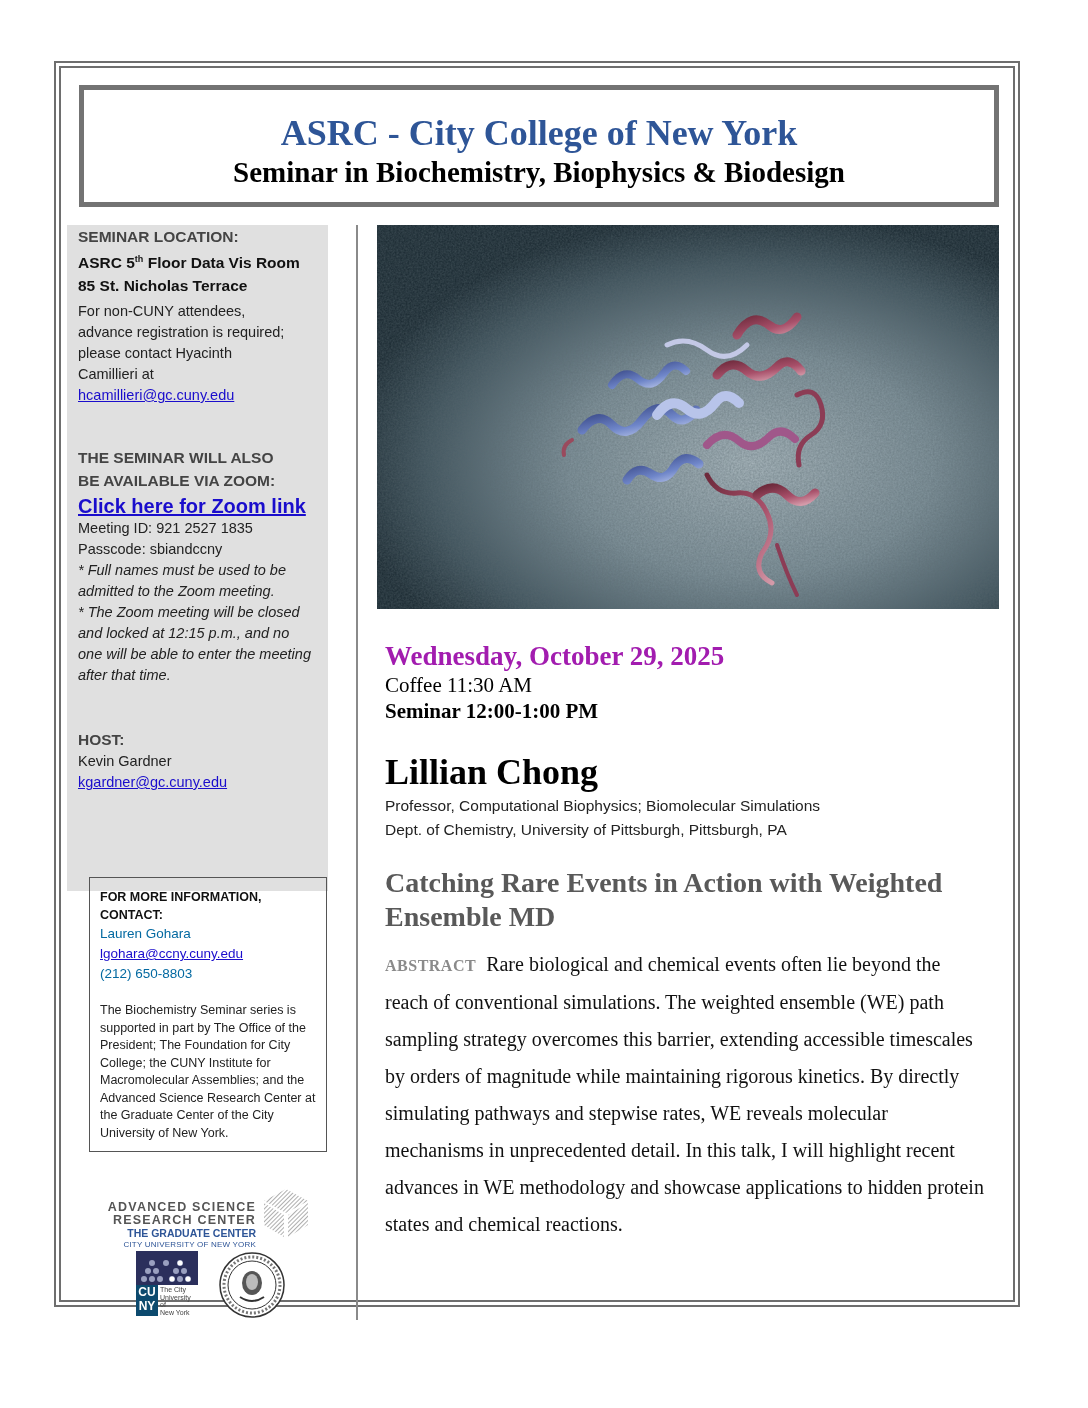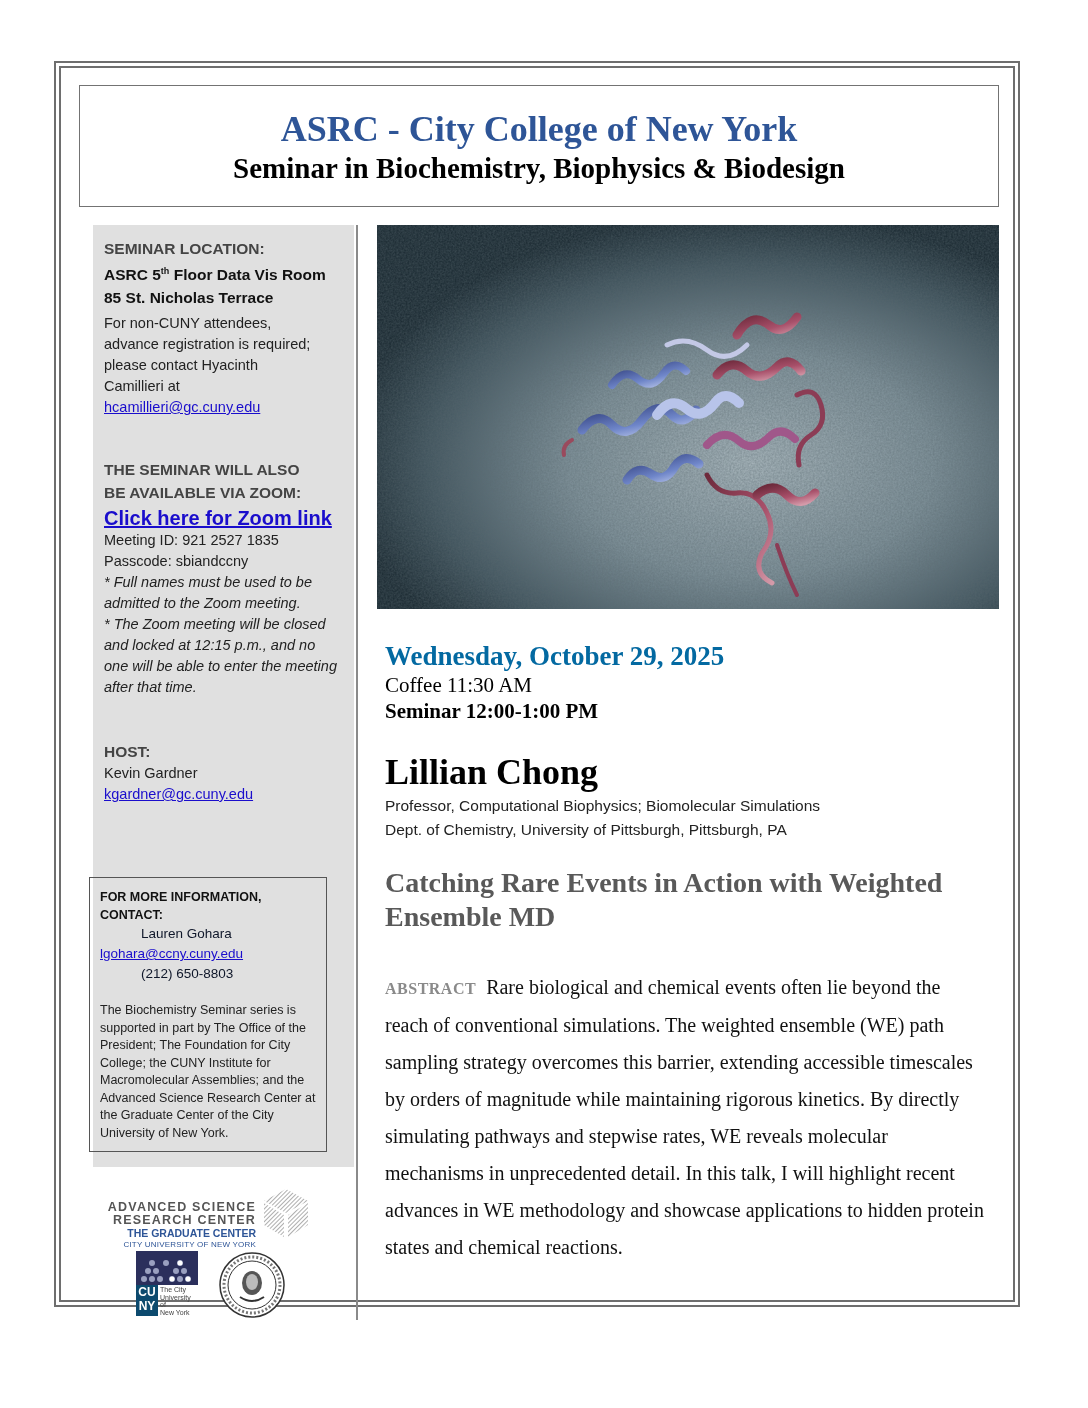--- a/index.html
+++ b/index.html
@@ -9,72 +9,72 @@
     position: absolute; left: 54px; top: 61px; width: 966px; height: 1246px;
     border: 2px solid #6e6e6e; box-sizing: border-box;
   }
   .outer-border-inner {
     position: absolute; left: 59px; top: 66px; width: 956px; height: 1236px;
     border: 2px solid #6e6e6e; box-sizing: border-box;
   }
 
   .header-box {
     position: absolute; left: 79px; top: 85px; width: 920px; height: 122px;
-    border: 1px solid #737373; box-sizing: border-box; text-align: center;
+    border: 5px solid #737373; box-sizing: border-box; text-align: center;
     font-family: "Liberation Serif", serif;
   }
   .header-title { color: #2e5597; font-weight: bold; font-size: 36px; margin-top: 22px; line-height: 42px; }
   .header-subtitle { color: #000; font-weight: bold; font-size: 29px; line-height: 36px; margin-top: 0px; }
 
   .sidebar {
-    position: absolute; left: 93px; top: 225px; width: 261px; height: 942px;
-    background: #e0e0e0; box-sizing: border-box; padding: 12px 12px 0 11px;
+    position: absolute; left: 67px; top: 225px; width: 261px; height: 666px;
+    background: #e0e0e0; box-sizing: border-box; padding: 0 12px 0 11px;
     font-family: "Liberation Sans", sans-serif; color: #222;
   }
   .sb-heading { font-weight: bold; font-size: 15.5px; color: #444; line-height: 23px; }
   .sb-bold { font-weight: bold; font-size: 15.5px; color: #111; line-height: 23px; }
   .sb-text { font-size: 14.5px; line-height: 21px; color: #222; }
   .sb-italic { font-style: italic; font-size: 14.5px; line-height: 21px; color: #222; }
   .sb-link { font-size: 14.5px; line-height: 21px; color: #1a0dcc; text-decoration: underline; cursor: pointer; }
   .sb-link.big { font-size: 20px; line-height: 24px; font-weight: bold; }
   sup { font-size: 9px; line-height: 0; }
 
   .info-box {
     position: absolute; left: 89px; top: 877px; width: 238px; height: 275px;
     border: 1px solid #555; box-sizing: border-box; padding: 10px 10px 0 10px;
   }
   .ib-heading { font-weight: bold; font-size: 12.5px; line-height: 18px; color: #111; }
-  .ib-text { font-size: 13.5px; line-height: 20px; color: #0f172a; margin-left: 41px; }
+  .ib-text { font-size: 13.5px; line-height: 20px; color: #0369a1; }
   .ib-link { font-size: 13.5px; line-height: 20px; color: #1a0dcc; text-decoration: underline; cursor: pointer; }
   .ib-small { font-size: 12.5px; line-height: 17.5px; color: #222; margin-top: 18px; }
 
   .logos { position: absolute; left: 100px; top: 1185px; width: 220px; height: 135px; }
   .asrc-logo-text { position: absolute; left: 0; top: 16px; text-align: right; width: 156px; }
   .asrc-line1, .asrc-line2 { font-weight: bold; font-size: 12.5px; letter-spacing: 1.2px; color: #555; line-height: 13px; }
   .asrc-line3 { font-weight: bold; font-size: 10.5px; color: #2e5597; line-height: 13px; }
   .asrc-line4 { font-size: 8px; color: #2e5597; line-height: 10px; letter-spacing: 0.2px; }
   .asrc-mark { position: absolute; left: 160px; top: 2px; width: 52px; height: 52px; }
   .cuny-logo { position: absolute; left: 36px; top: 66px; width: 64px; height: 65px; }
   .cuny-top { position: absolute; left: 0; top: 0; width: 62px; height: 34px; background: #2b2f5c; }
   .cuny-block { position: absolute; left: 0; top: 34px; width: 22px; height: 31px; background: #0c4a6e; color: #fff; font-weight: bold; font-size: 12px; line-height: 14px; text-align: center; }
   .cuny-words { position: absolute; left: 24px; top: 35px; font-size: 7px; line-height: 7.5px; color: #444; }
   .ccny-seal { position: absolute; left: 118px; top: 66px; width: 68px; height: 68px; }
 
   .divider { position: absolute; left: 356px; top: 225px; width: 2px; height: 1095px; background: #8a8a8a; }
 
   .hero-image { position: absolute; left: 377px; top: 225px; width: 622px; height: 384px; overflow: hidden; }
 
   .main-col { position: absolute; left: 385px; top: 640px; width: 600px; font-family: "Liberation Serif", serif; }
-  .date { color: #0369a1; font-weight: bold; font-size: 27px; line-height: 32px; }
+  .date { color: #a21caf; font-weight: bold; font-size: 27px; line-height: 32px; }
   .coffee { font-size: 21px; line-height: 26px; color: #000; }
   .seminar-time { font-size: 21px; line-height: 26px; font-weight: bold; color: #000; }
   .speaker { font-size: 36px; font-weight: bold; line-height: 44px; margin-top: 26px; color: #000; }
   .affil { font-family: "Liberation Sans", sans-serif; font-size: 15.5px; line-height: 24px; color: #222; }
   .talk-title { color: #595959; font-weight: bold; font-size: 28px; line-height: 34px; margin-top: 24px; }
-  .abstract { font-size: 20px; line-height: 37px; margin-top: 35px; color: #111; }
+  .abstract { font-size: 20px; line-height: 37px; margin-top: 12px; color: #111; }
   .abstract-label { color: #8a8a8a; font-weight: bold; font-size: 16px; letter-spacing: 0.5px; margin-right: 10px; }
 </style>
 </head>
 <body>
 
 <div class="outer-border"></div>
 <div class="outer-border-inner"></div>
 
 <div class="header-box">
   <div class="header-title">ASRC - City College of New York</div>

